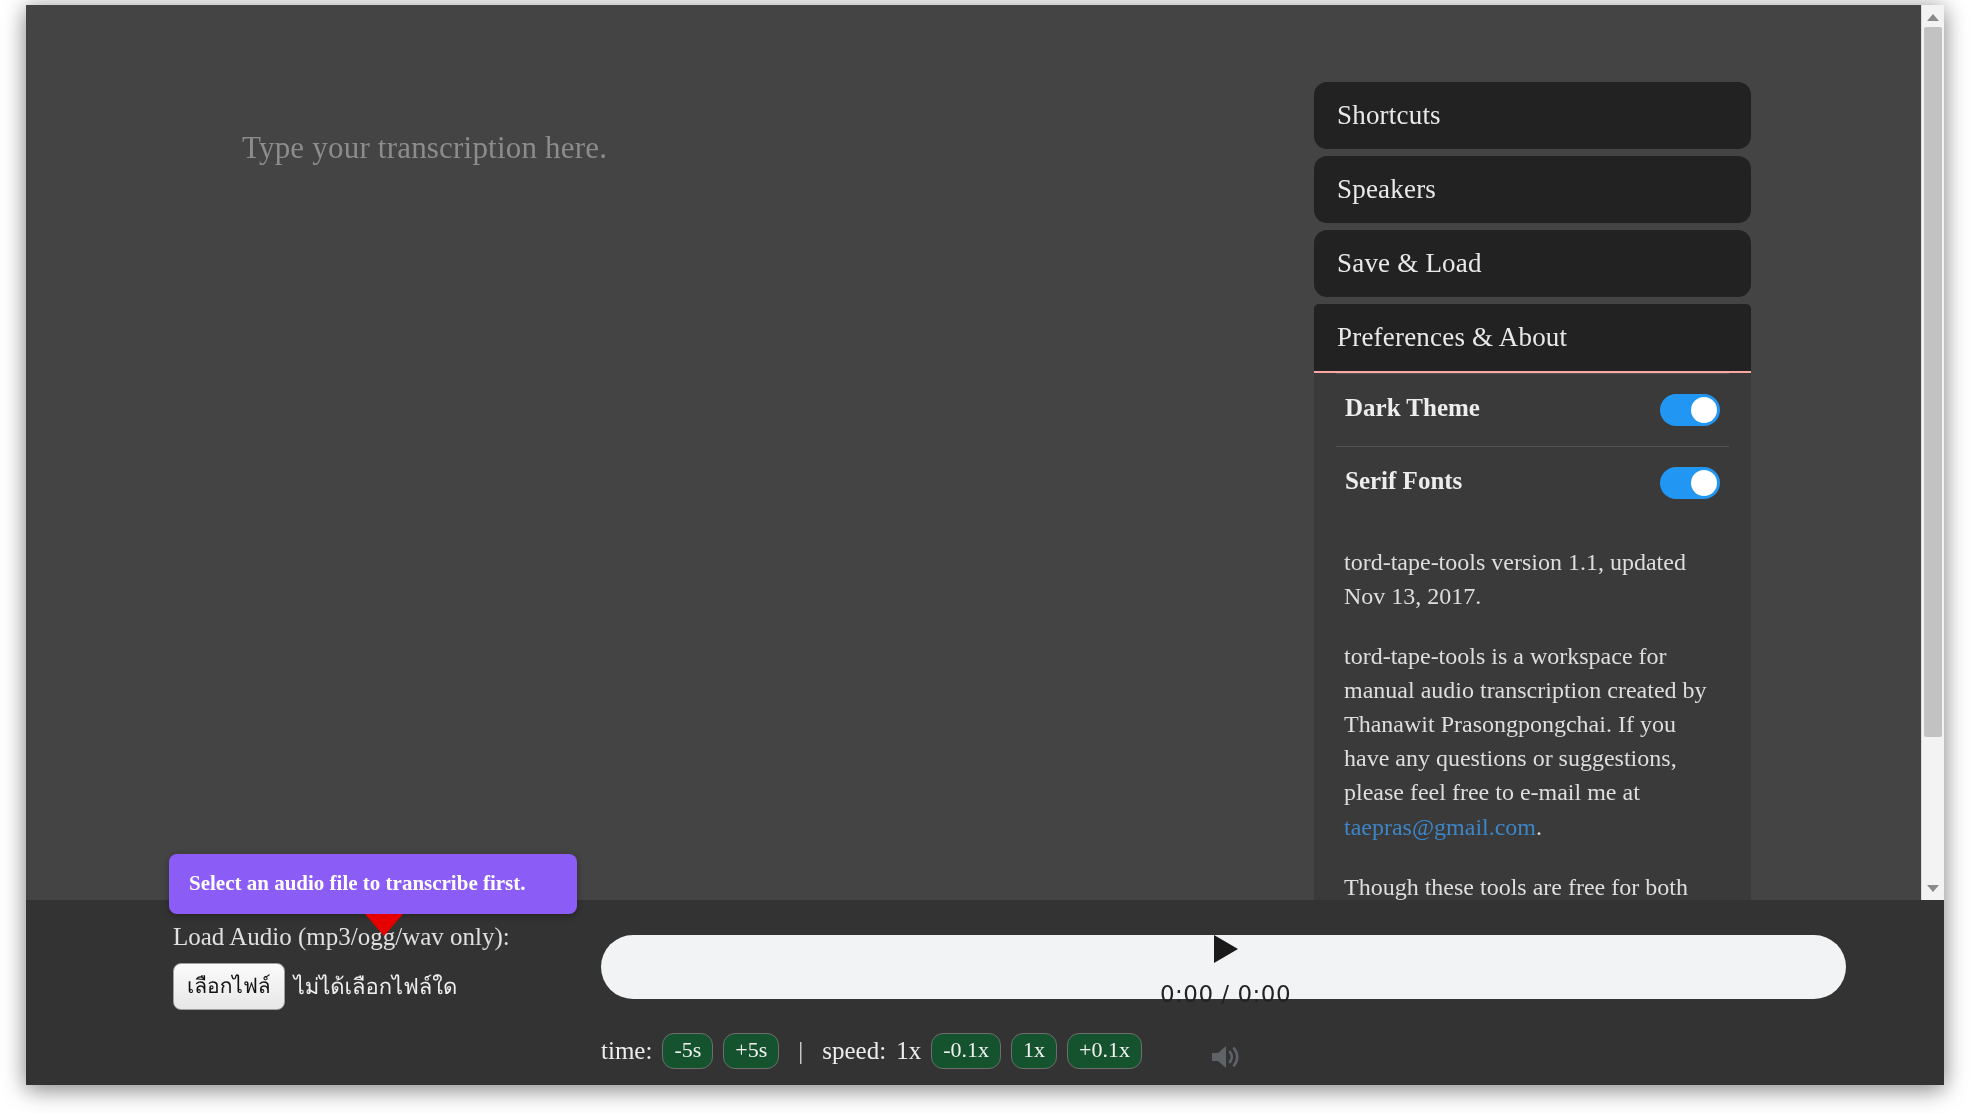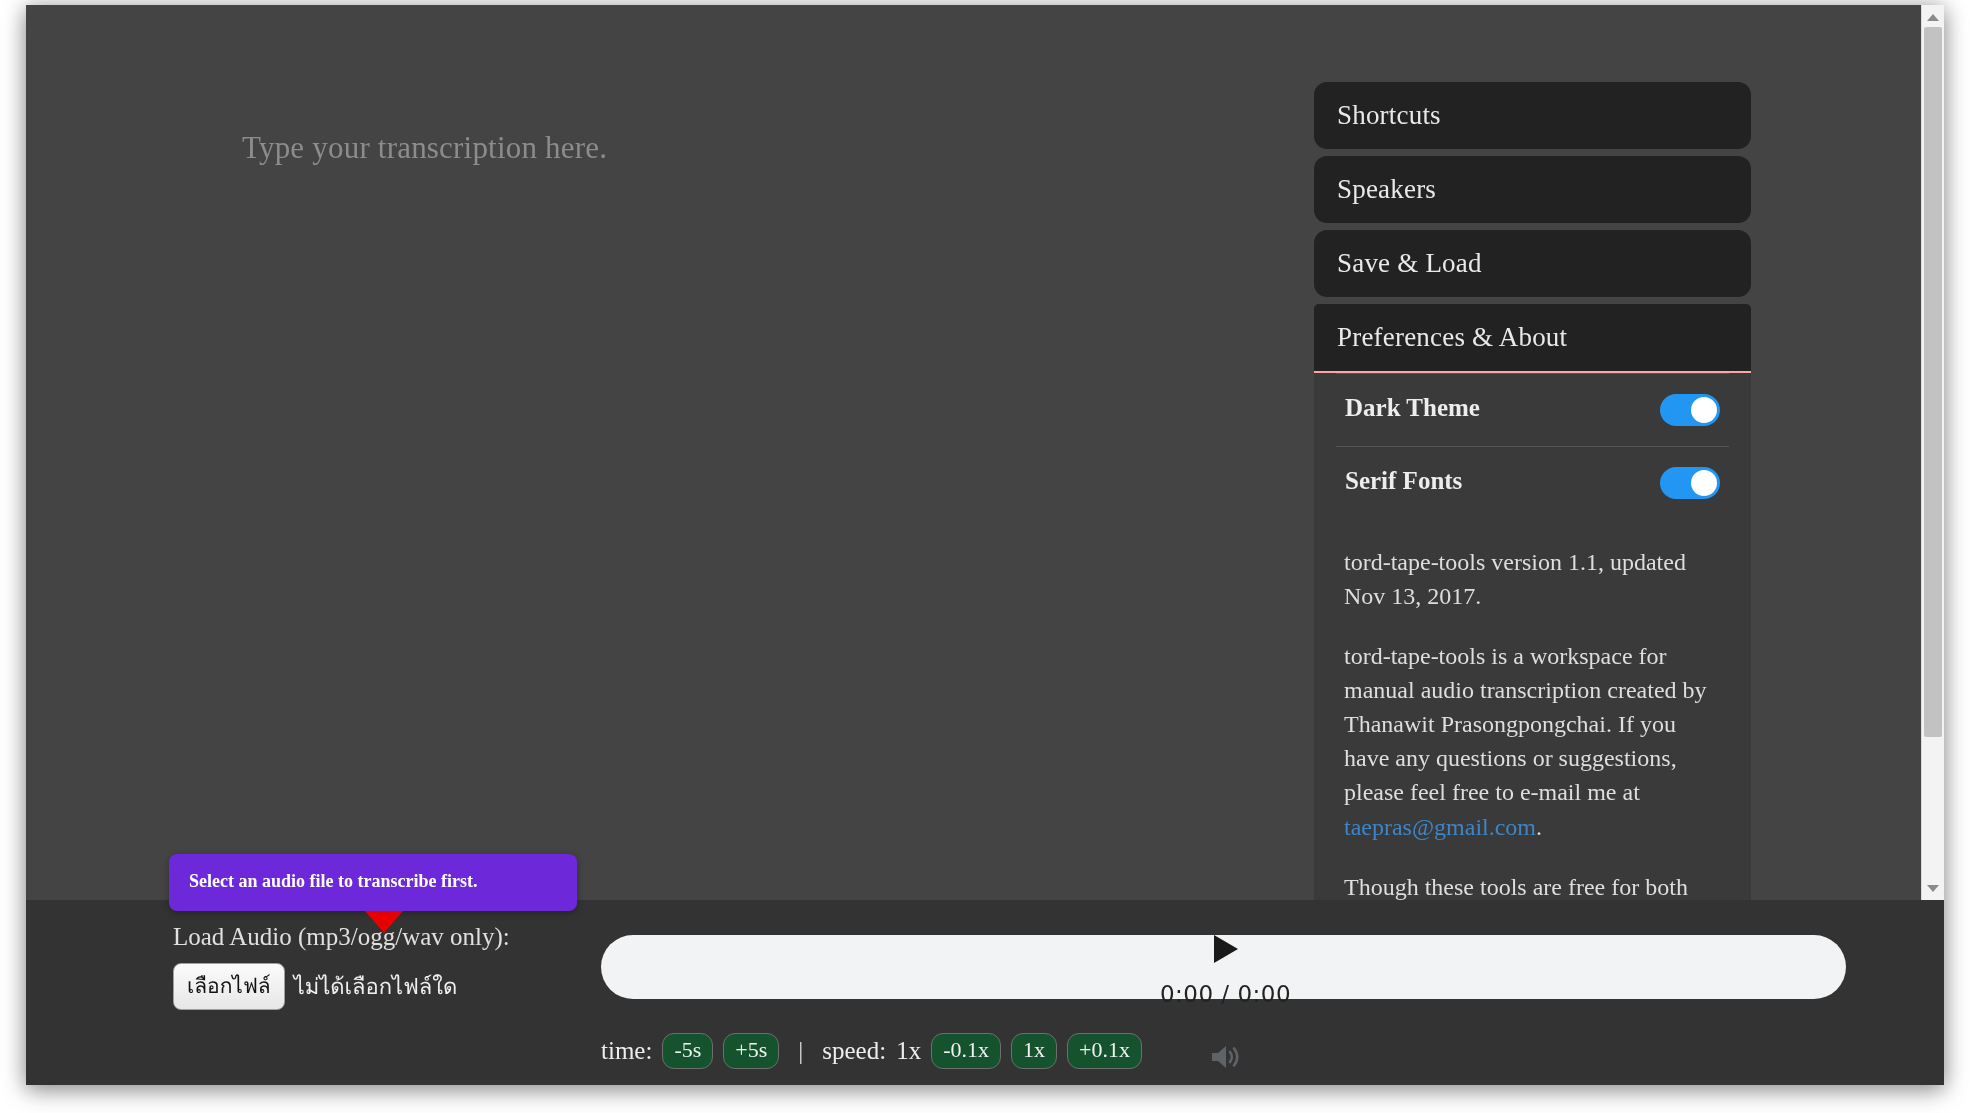--- a/index.html
+++ b/index.html
@@ -148,26 +148,26 @@
   .file-status {
     color: #f0f0f0;
     font-family: "DejaVu Sans", sans-serif;
     font-size: 22px;
   }
   
   .tooltip {
     position: absolute;
     left: 143px; top: 849px;
     width: 408px;
-    background: #6d28d9;
+    background: #8b5cf6;
     color: #ffffff;
     border-radius: 8px;
     padding: 16px 20px 18px 20px;
     box-sizing: border-box;
-    font-size: 18px;
+    font-size: 21px;
     font-weight: bold;
     line-height: 1.25;
     z-index: 40;
     box-shadow: 0 2px 7px rgba(0,0,0,0.3);
   }
   .tooltip-arrow {
     position: absolute;
     left: 196px; top: 100%;
     width: 0; height: 0;
     border-left: 19px solid transparent;

